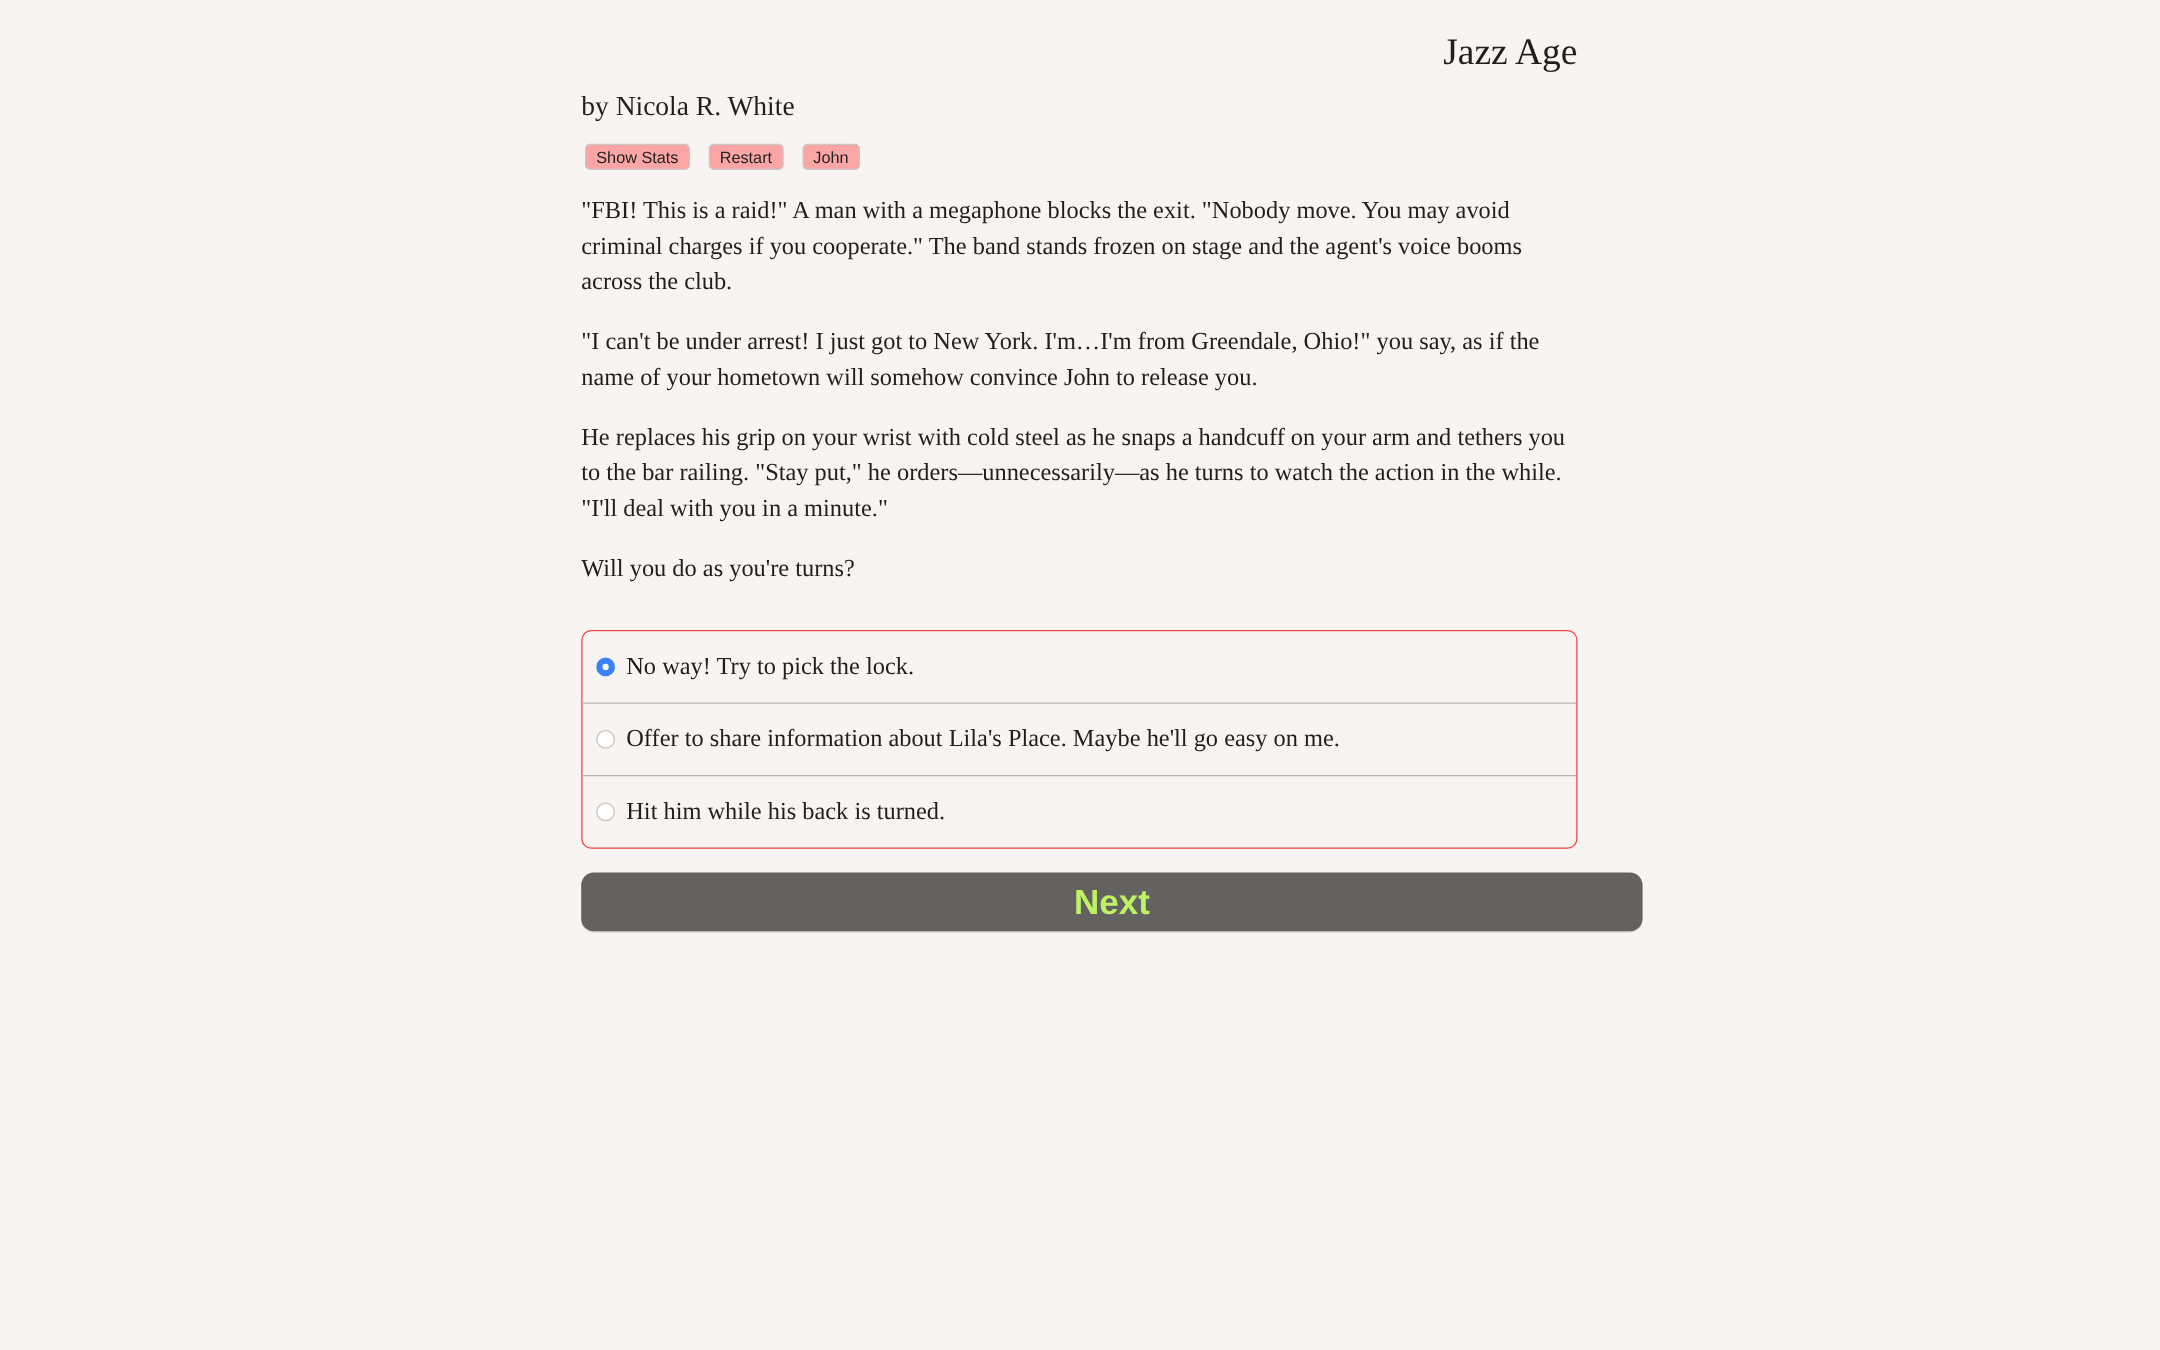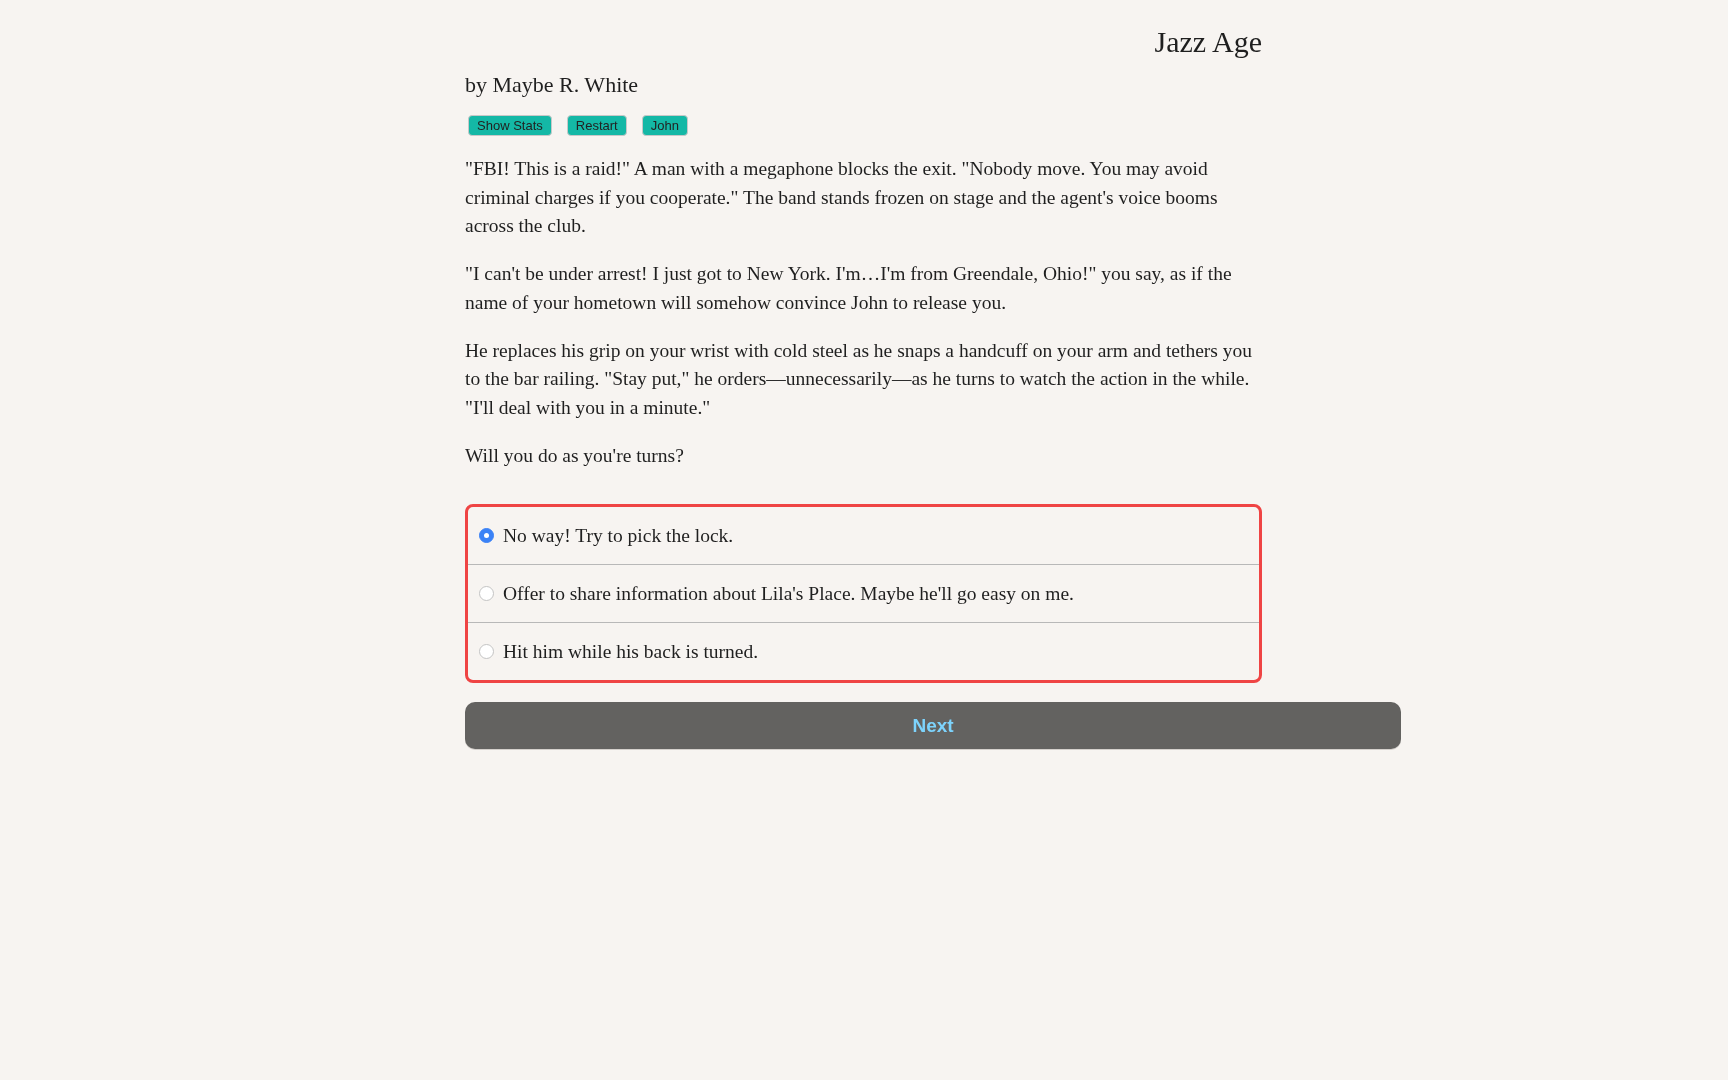--- a/index.html
+++ b/index.html
@@ -35,39 +35,39 @@
     }
     .toolbar {
       margin-top: 15px;
       display: flex;
       gap: 15px;
       padding-left: 3px;
     }
     .toolbar button {
       font-family: "Liberation Sans", "DejaVu Sans", sans-serif;
       font-size: 13px;
-      background: #14b8a6;
+      background: #fca5a5;
       border: 1px solid #c8c8c8;
       border-radius: 4px;
       padding: 2px 8px;
       height: 21px;
       color: #222;
       cursor: pointer;
     }
     .story p {
       font-size: 19.5px;
       line-height: 28.7px;
       margin: 0 0 19px 0;
     }
     .story {
       margin-top: 19px;
     }
     .choices {
       margin-top: 34px;
-      border: 3px solid #ef4444;
+      border: 1px solid #ef4444;
       border-radius: 8px;
       overflow: hidden;
       background: #f7f4f1;
     }
     .choice {
       height: 57px;
       display: flex;
       align-items: center;
       padding-left: 11px;
       border-top: 1px solid #b8b8b8;
@@ -97,39 +97,39 @@
       position: absolute;
       width: 5px;
       height: 5px;
       border-radius: 50%;
       background: #ffffff;
       left: 4px;
       top: 4px;
     }
     .next-button {
       margin-top: 19px;
-      width: 936px;
+      width: 849px;
       height: 47px;
       background: #636260;
-      color: #7dd3fc;
+      color: #bef264;
       border: none;
       border-radius: 10px;
       font-family: "Liberation Sans", "DejaVu Sans", sans-serif;
       font-weight: bold;
-      font-size: 19px;
+      font-size: 28px;
       cursor: pointer;
       box-shadow: 0 1px 0 #d4d0cc;
     }
   </style>
 </head>
 <body>
 
 <div class="container">
   <h1 class="title">Jazz Age</h1>
-  <h2 class="author">by Maybe R. White</h2>
+  <h2 class="author">by Nicola R. White</h2>
 
   <div class="toolbar">
     <button>Show Stats</button>
     <button>Restart</button>
     <button>John</button>
   </div>
 
   <div class="story">
     <p>"FBI! This is a raid!" A man with a megaphone blocks the exit. "Nobody move. You may avoid criminal charges if you cooperate." The band stands frozen on stage and the agent's voice booms across the club.</p>
     <p>"I can't be under arrest! I just got to New York. I'm…I'm from Greendale, Ohio!" you say, as if the name of your hometown will somehow convince John to release you.</p>

